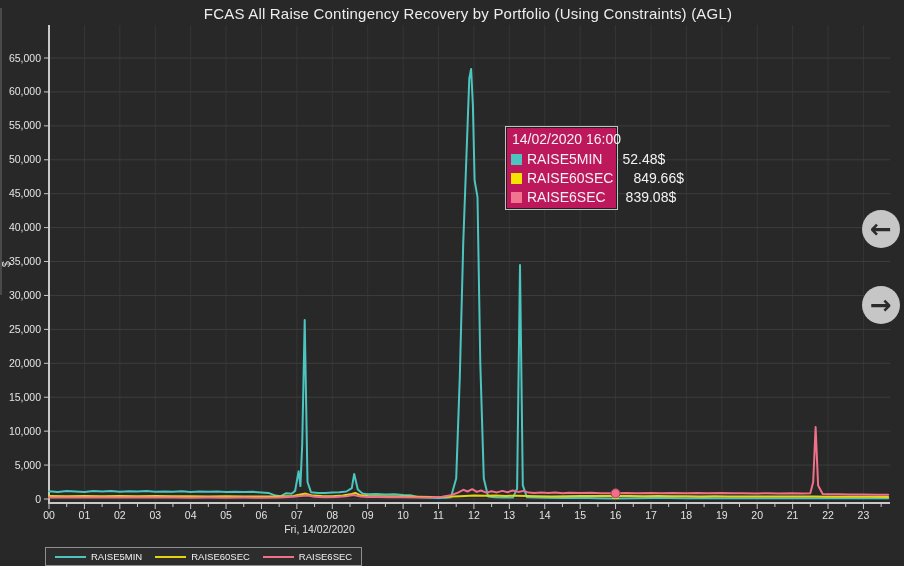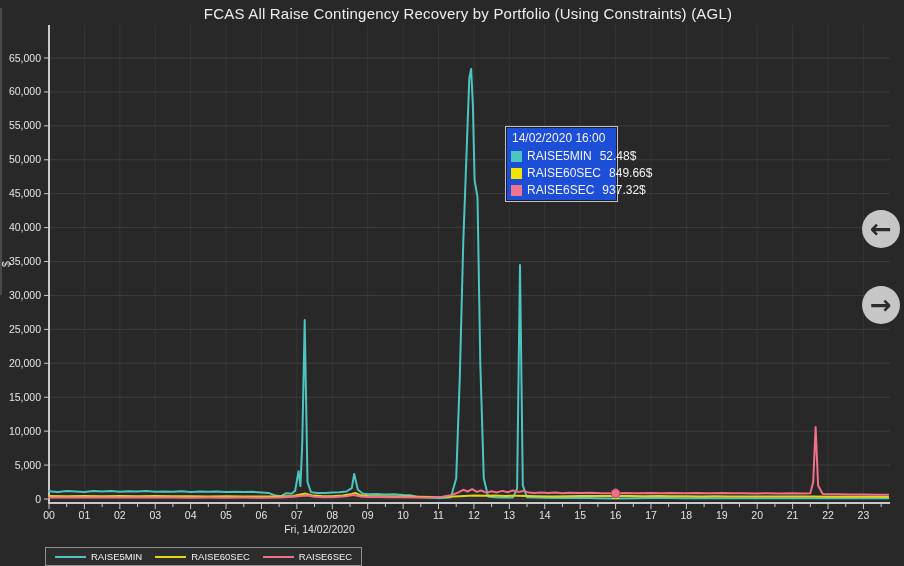--- a/index.html
+++ b/index.html
@@ -3,28 +3,28 @@
 <meta charset="utf-8">
 <style>
   html,body{margin:0;padding:0;background:#282828;}
   #app{position:relative;width:904px;height:566px;background:#282828;overflow:hidden;
        font-family:"Liberation Sans",sans-serif;}
   #page-title{position:absolute;top:5px;left:16px;width:100%;text-align:center;
        color:#ededed;font-size:15px;letter-spacing:.2px;}
   #chart-svg{position:absolute;left:0;top:0;}
   #edge-strip{position:absolute;left:0;top:8px;width:2px;height:287px;background:#4a4a4a;}
   
-  #tooltip{position:absolute;left:505px;top:126px;width:101px;background:#1d4ed8;
+  #tooltip{position:absolute;left:505px;top:126px;width:101px;background:#be185d;
        border:1px solid #c2c2c2;box-shadow:0 0 0 1px #1f1f1f inset;padding:4px 5px 4px 5px;
-       color:#f2f2f2;font-size:12px;}
+       color:#f2f2f2;font-size:14px;}
   #tooltip .tt-title{margin:0 0 4px 1px;white-space:nowrap;}
   .tt-row{display:flex;align-items:center;margin-top:3px;white-space:nowrap;}
   .tt-swatch{width:11px;height:11px;margin-right:5px;flex:none;}
   .tt-label{flex:1;}
-  .tt-value{text-align:right;margin-left:8px;}
+  .tt-value{text-align:right;margin-left:20px;}
   
   #legend{position:absolute;left:45px;top:547px;height:17px;display:flex;align-items:center;
        gap:13px;padding:0 9px;border:1px solid #8f8f8f;background:#2d2d2d;}
   .lg-item{display:flex;align-items:center;gap:5px;cursor:pointer;}
   .lg-line{width:31px;height:2px;flex:none;}
   .lg-label{color:#f0f0f0;font-size:9.5px;white-space:nowrap;}
   
   .nav-btn{position:absolute;width:38px;height:38px;border-radius:50%;background:#c6c6c6;
        color:#2b2b2b;display:flex;align-items:center;justify-content:center;
        font:bold 26px "DejaVu Sans",sans-serif;cursor:pointer;user-select:none;line-height:1;}
@@ -198,21 +198,21 @@
       <span class="tt-value">52.48$</span>
     </div>
     <div class="tt-row">
       <span class="tt-swatch" style="background: rgb(245, 228, 0);"></span>
       <span class="tt-label">RAISE60SEC</span>
       <span class="tt-value">849.66$</span>
     </div>
     <div class="tt-row">
       <span class="tt-swatch" style="background: rgb(242, 117, 143);"></span>
       <span class="tt-label">RAISE6SEC</span>
-      <span class="tt-value">937.32$</span>
+      <span class="tt-value">839.08$</span>
     </div>
   </div>
 
   <div id="legend">
     <div class="lg-item">
       <span class="lg-line" style="background: rgb(76, 197, 192);"></span>
       <span class="lg-label">RAISE5MIN</span>
     </div>
     <div class="lg-item">
       <span class="lg-line" style="background: rgb(227, 214, 14);"></span>

